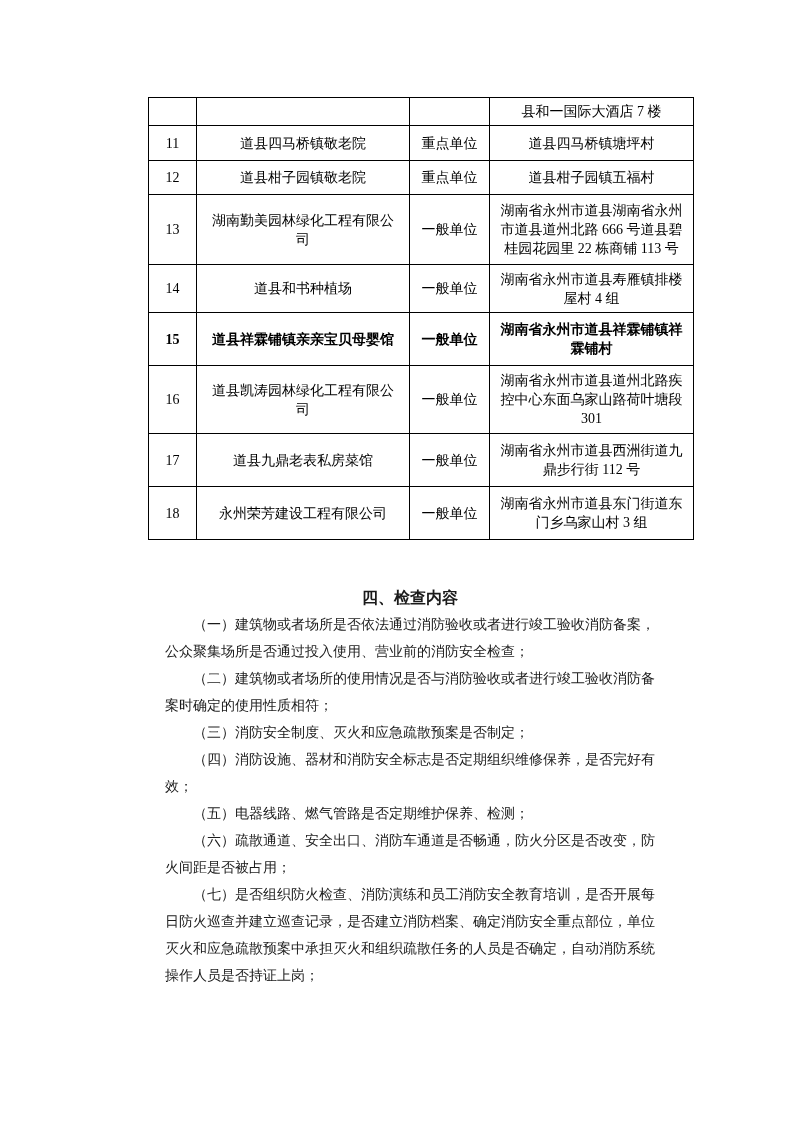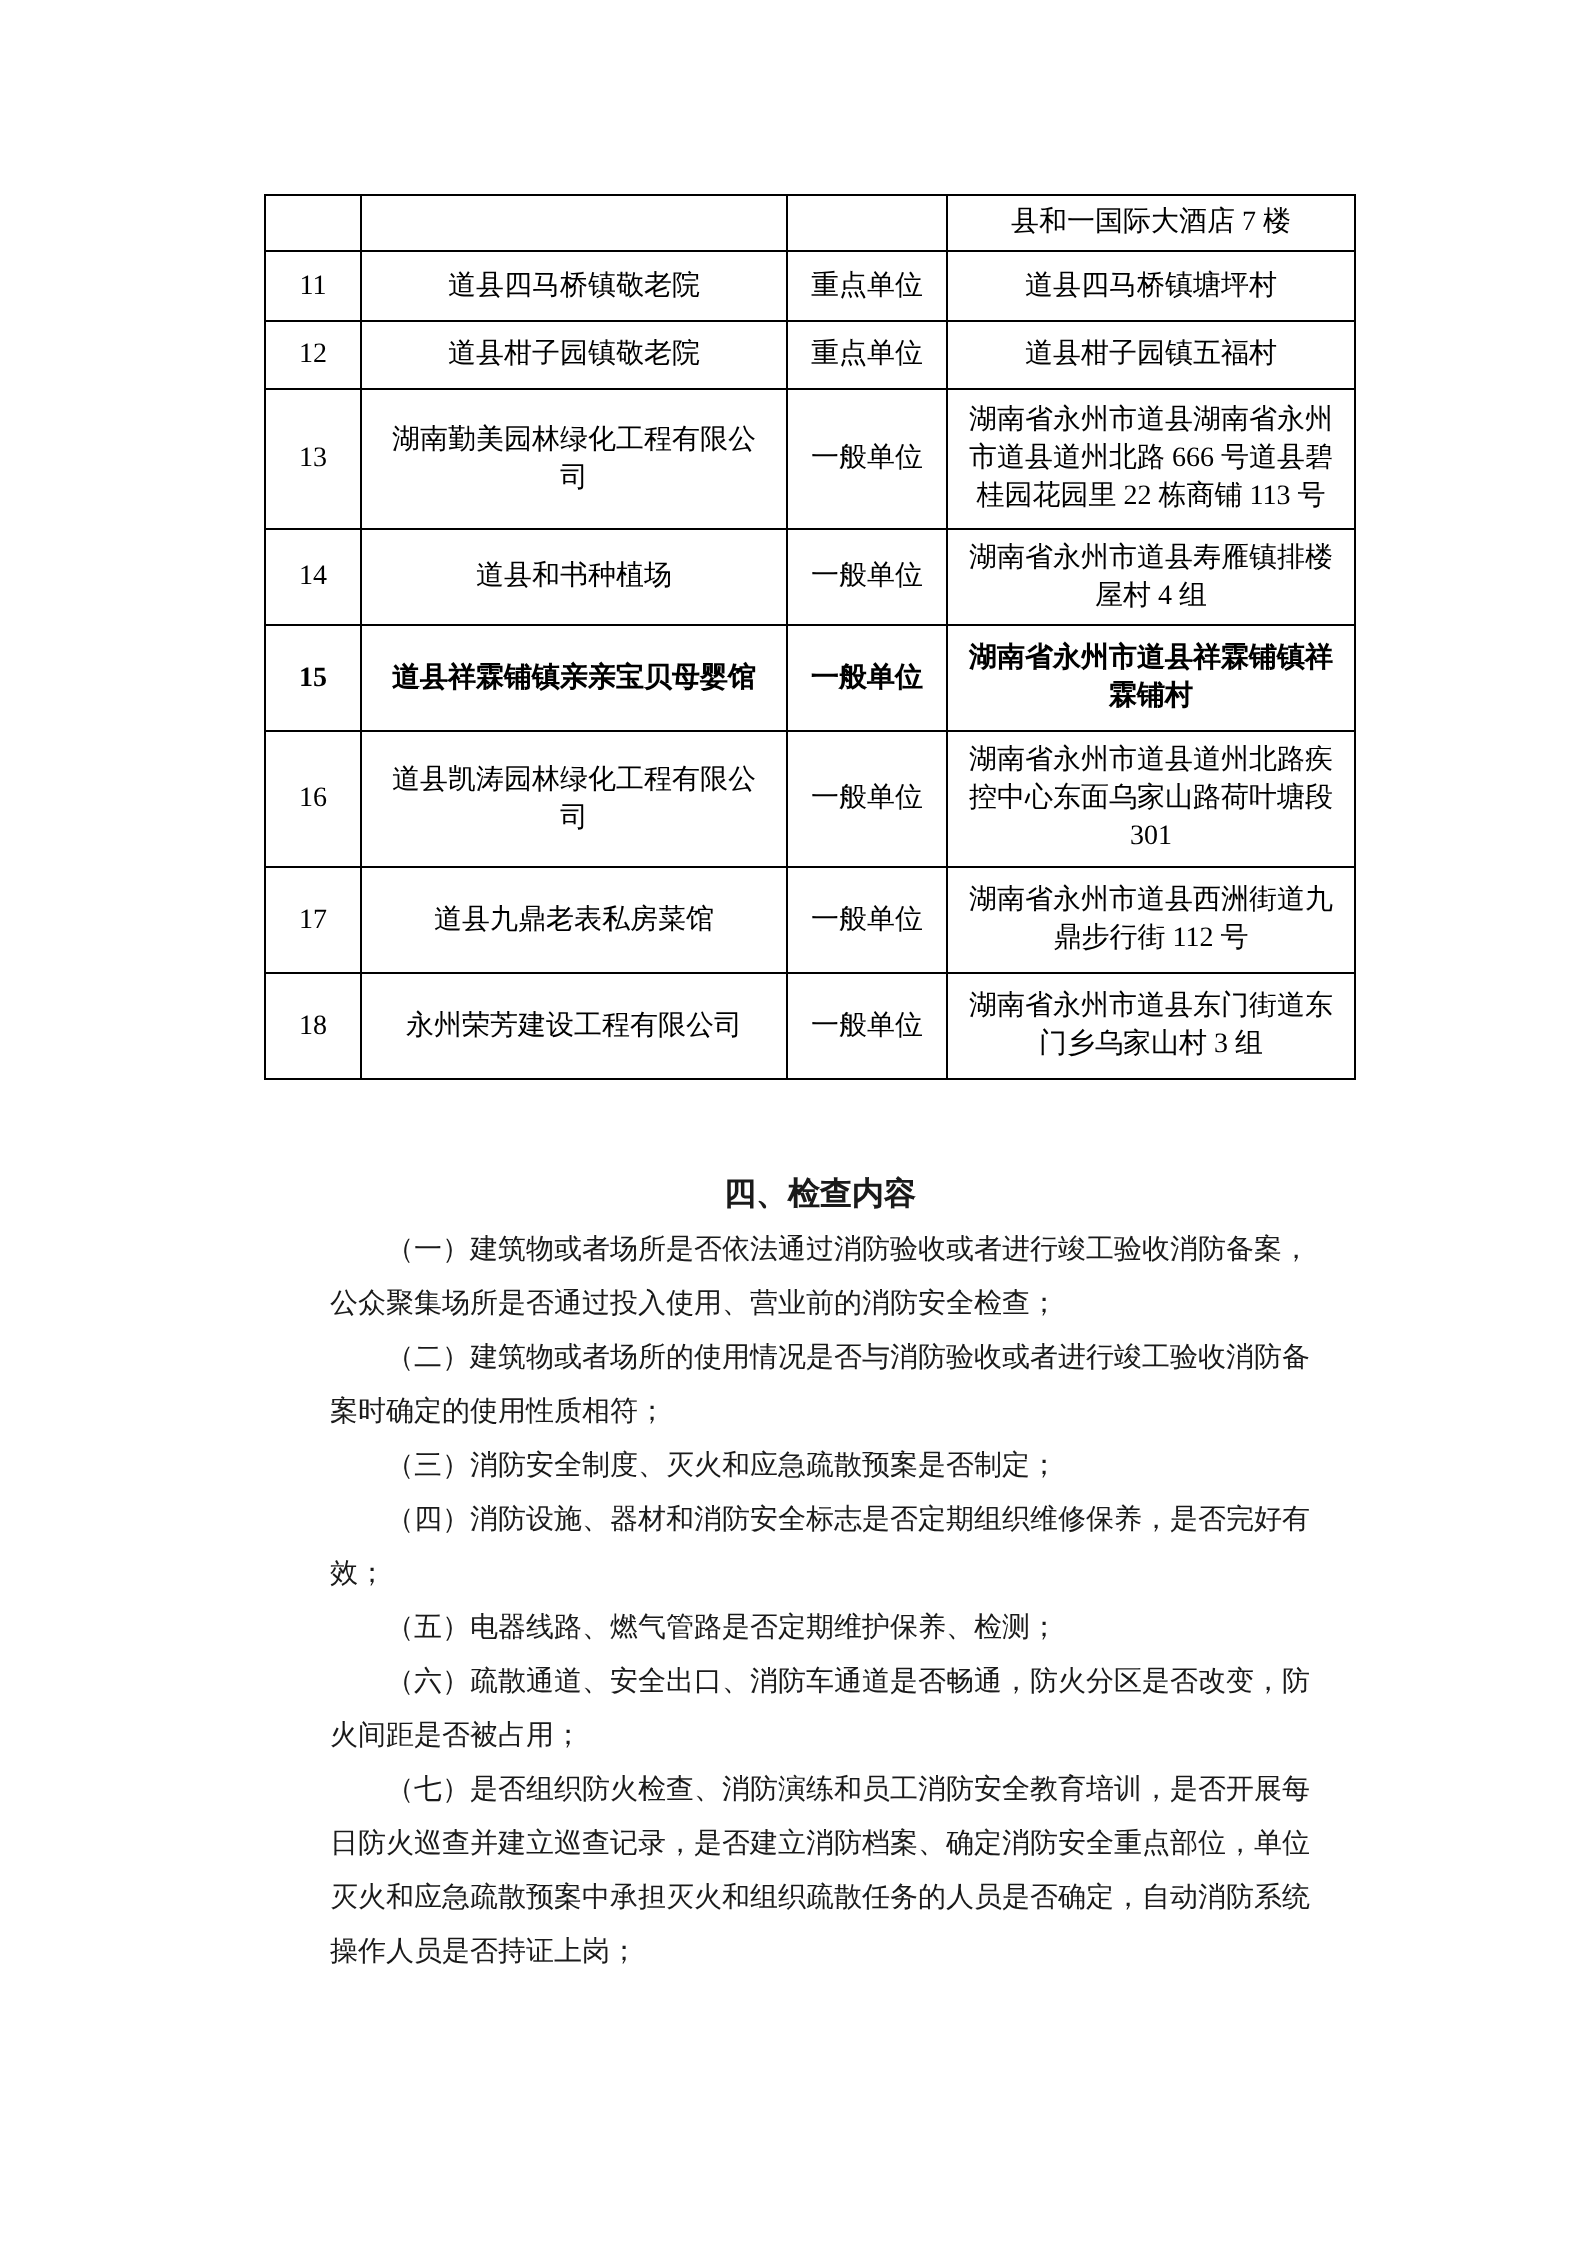--- a/index.html
+++ b/index.html
@@ -6,21 +6,21 @@
   body{
     width:793px;height:1122px;
     background:#ffffff;
     position:relative;
     font-family:"Liberation Serif","DejaVu Serif",serif;
     overflow:hidden;
   }
   
   .doc-table{
     position:absolute;
-    top:97px;left:132px;
+    top:97px;left:148px;
     width:545px;
     border-collapse:collapse;
     table-layout:fixed;
   }
   .doc-table td{
     border:1px solid #000;
     text-align:center;
     vertical-align:middle;
     font-size:14px;
     line-height:19px;

